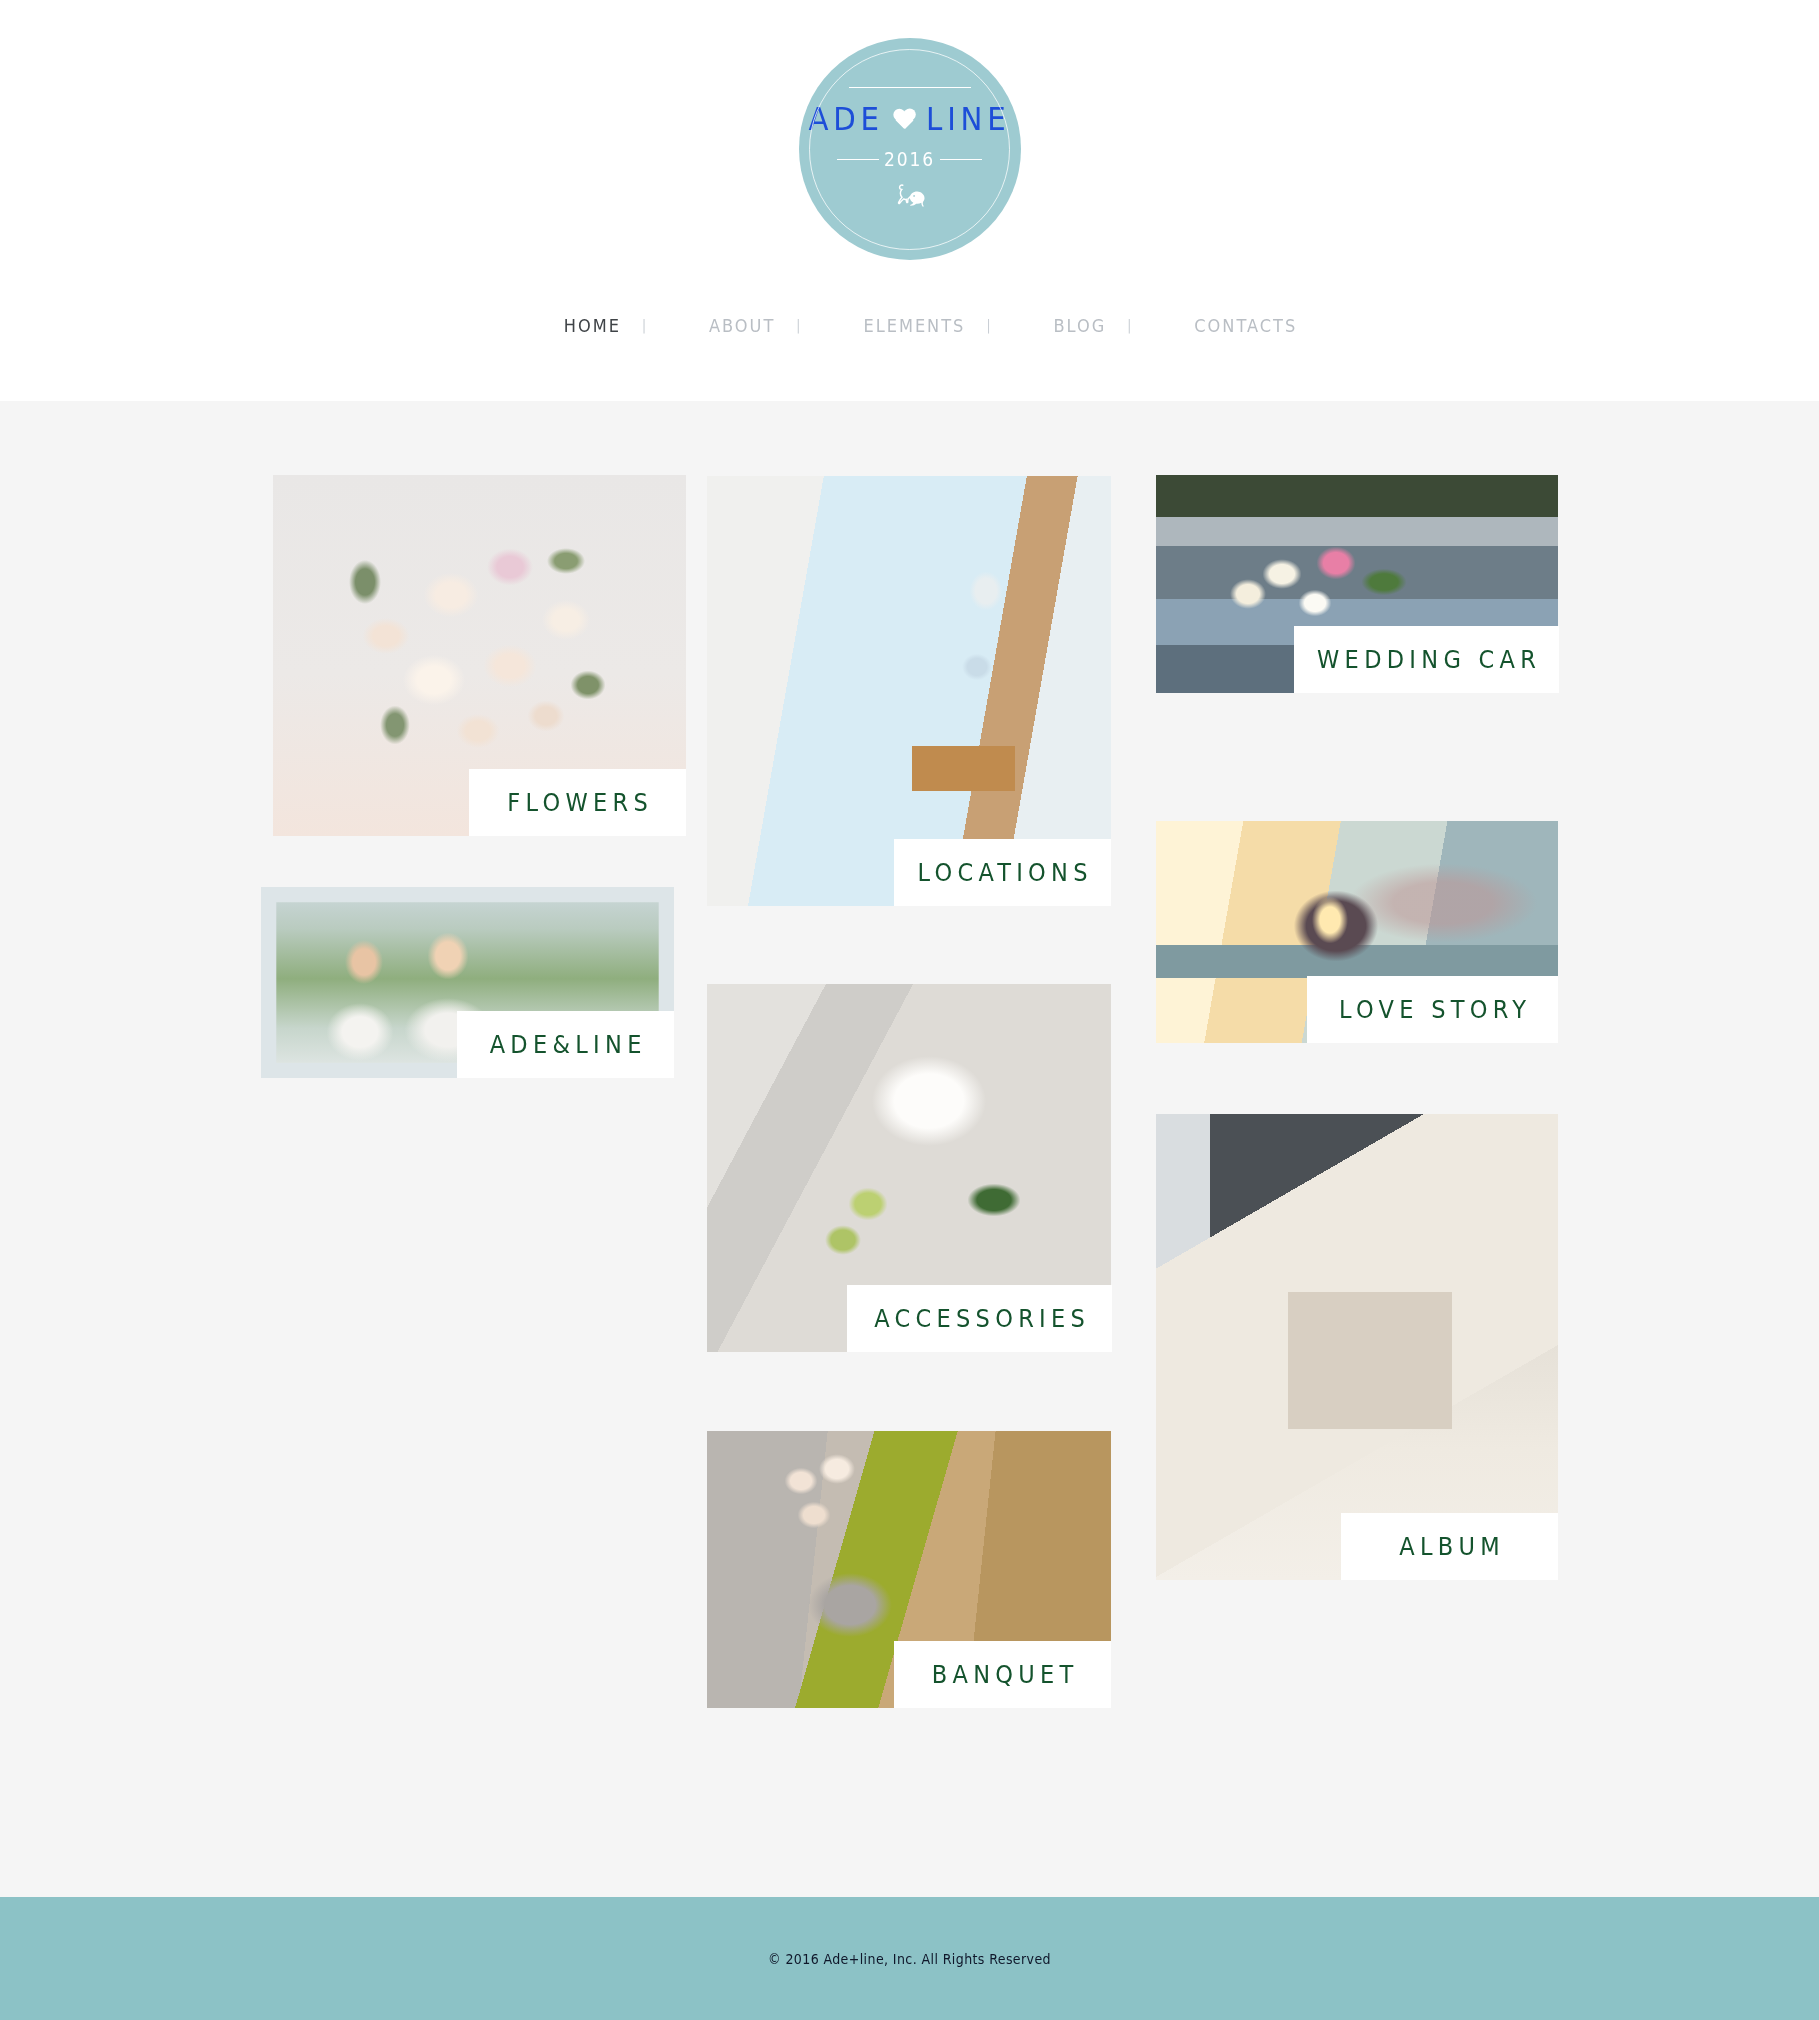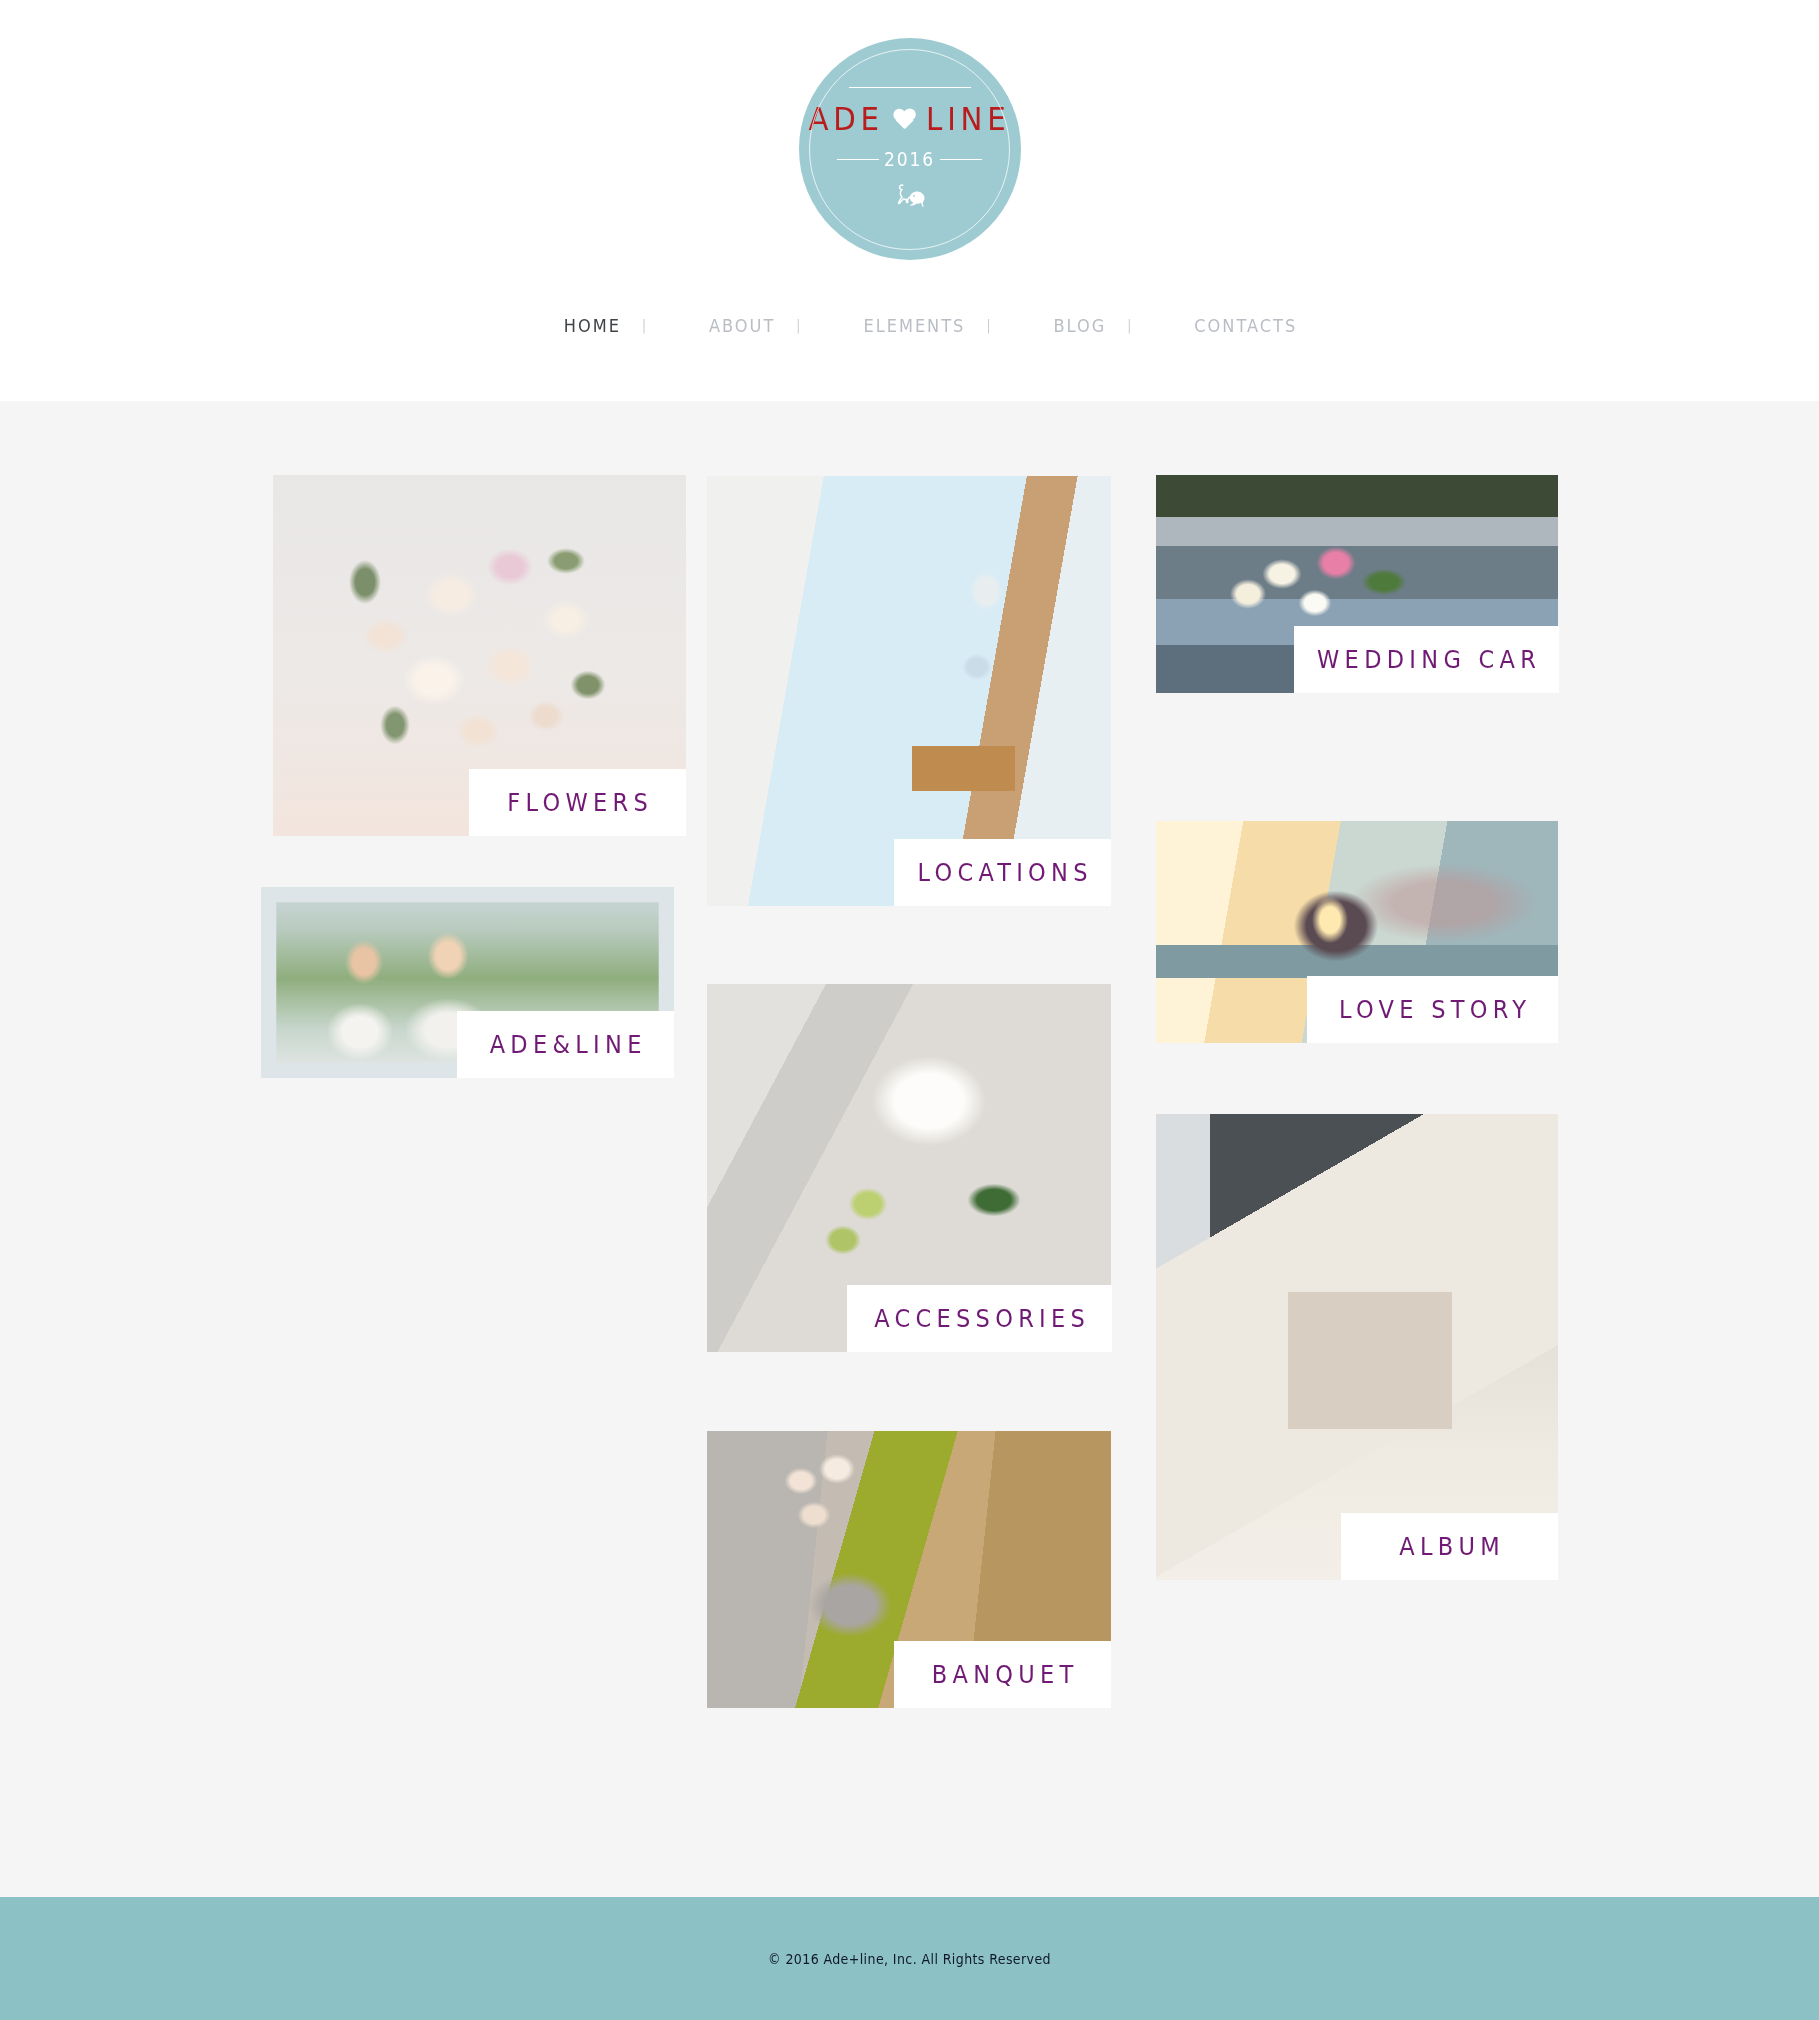--- a/index.html
+++ b/index.html
@@ -56,21 +56,21 @@
     height: 1.4px;
     background: #ffffff;
     margin-bottom: 15.3px;
   }
 
   .logo-name {
     display: flex;
     align-items: center;
     justify-content: center;
     gap: 8.6px;
-    color: #b91c1c;
+    color: #1d4ed8;
     font-family: "Liberation Sans Narrow", "DejaVu Sans Condensed", "Liberation Sans", sans-serif;
     font-size: 32.5px;
     letter-spacing: 4.8px;
     font-weight: 400;
     line-height: 1;
   }
 
   .logo-heart {
     width: 25px;
     height: 23px;
@@ -166,21 +166,21 @@
     background-size: cover;
     background-position: center;
   }
 
   .tile-caption {
     position: absolute;
     background: #ffffff;
     display: flex;
     align-items: center;
     justify-content: center;
-    color: #701a75;
+    color: #14532d;
     font-family: "Liberation Sans Narrow", "DejaVu Sans Condensed", "Liberation Sans", sans-serif;
     font-size: 25px;
     letter-spacing: 5.3px;
     text-indent: 5.3px;
     white-space: nowrap;
     cursor: pointer;
     line-height: 1;
   }
 
   

